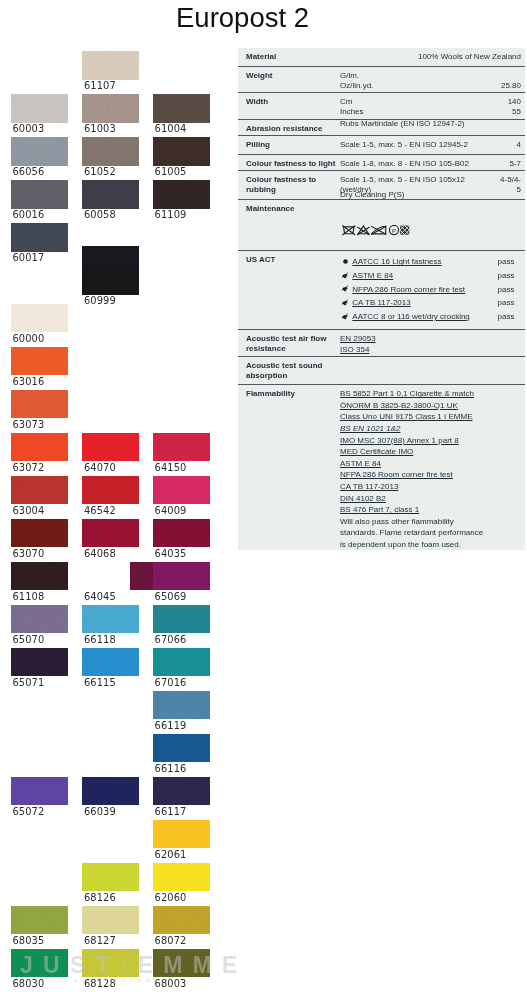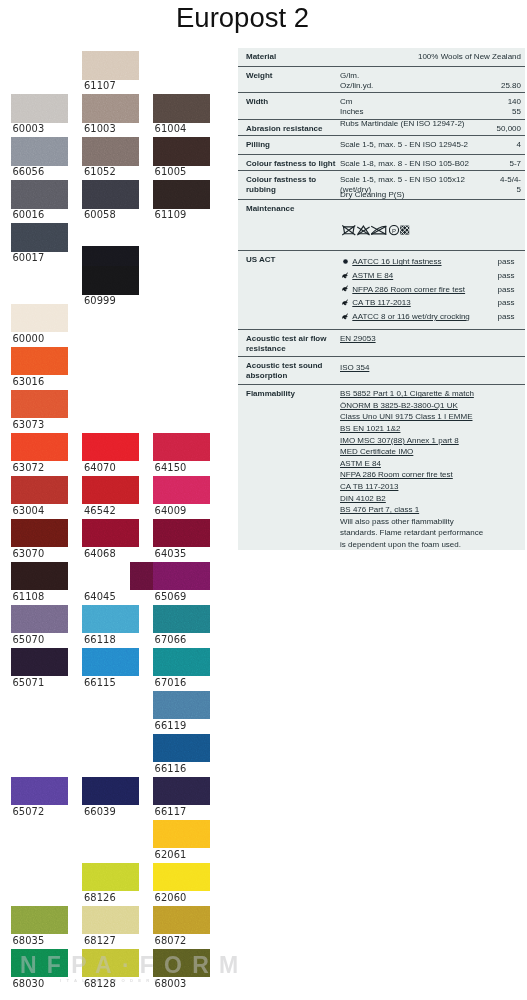--- a/index.html
+++ b/index.html
@@ -261,21 +261,20 @@
       <div class="sright" style="top: 33.2px; left: 0px; width: 283px; text-align: right;">25.80</div>
       <div class="srule" style="top: 44.8px;"></div>
       <div class="slabel" style="top: 49.7px; left: 8px;">Width</div>
       <div class="smid" style="top: 49.8px; left: 102px;">Cm</div>
       <div class="sright" style="top: 49.8px; left: 0px; width: 283px;">140</div>
       <div class="smid" style="top: 59.7px; left: 102px;">Inches</div>
       <div class="sright" style="top: 59.7px; left: 0px; width: 283px;">55</div>
       <div class="srule" style="top: 71.8px;"></div>
       <div class="slabel" style="top: 76.7px; left: 8px;">Abrasion resistance</div>
       <div class="smid" style="top: 71px; left: 102px;">Rubs Martindale (EN ISO 12947-2)</div>
-      <div class="sright" style="top: 76.8px; left: 0px; width: 283px;">50,000</div>
       <div class="srule" style="top: 87.8px;"></div>
       <div class="slabel" style="top: 92.7px; left: 8px;">Pilling</div>
       <div class="smid" style="top: 92.8px; left: 102px;">Scale 1-5, max. 5 - EN ISO 12945-2</div>
       <div class="sright" style="top: 92.8px; left: 0px; width: 283px;">4</div>
       <div class="srule" style="top: 106.6px;"></div>
       <div class="slabel" style="top: 111.5px; left: 8px;">Colour fastness to light</div>
       <div class="smid" style="top: 111.6px; left: 102px;">Scale 1-8, max. 8 - EN ISO 105-B02</div>
       <div class="sright" style="top: 111.6px; left: 0px; width: 283px;">5-7</div>
       <div class="srule" style="top: 122.7px;"></div>
       <div class="slabel" style="top: 127.6px; left: 8px;">Colour fastness to
@@ -347,35 +346,35 @@
         </svg></div>
       <div class="slink" style="top: 264.28px; left: 114.3px;">AATCC 8 or 116 wet/dry crocking</div>
       <div class="smid" style="top: 264.28px; left: 259.5px;">pass</div>
       <div class="srule" style="top: 281.3px;"></div>
       <div class="slabel" style="top: 286.2px; left: 8px;">Acoustic test air flow
 resistance</div>
       <div class="slink" style="top: 286.3px; left: 102px;">EN 29053</div>
       <div class="srule" style="top: 308.3px;"></div>
       <div class="slabel" style="top: 313.2px; left: 8px;">Acoustic test sound
 absorption</div>
-      <div class="slink" style="top: 315px; left: 102px; text-decoration: underline;">ISO 354</div>
+      <div class="slink" style="top: 297px; left: 102px; text-decoration: underline;">ISO 354</div>
       <div class="srule" style="top: 336.6px;"></div>
       <div class="slabel" style="top: 341.5px; left: 8px;">Flammability</div>
       <div class="slink" style="top: 341.6px; left: 102px;">BS 5852 Part 1 0,1 Cigarette &amp; match</div>
       <div class="slink" style="top: 353.2px; left: 102px;">ÖNORM B 3825-B2-3800-Q1 UK</div>
       <div class="slink" style="top: 364.8px; left: 102px;">Class Uno UNI 9175 Class 1 I EMME</div>
-      <div class="slink" style="top: 376.4px; left: 102px;">BS EN 1021 1&amp;2</div>
+      <div class="slink" style="top: 376.4px; left: 102px; font-style: italic;">BS EN 1021 1&amp;2</div>
       <div class="slink" style="top: 388px; left: 102px;">IMO MSC 307(88) Annex 1 part 8</div>
       <div class="slink" style="top: 399.6px; left: 102px;">MED Certificate IMO</div>
       <div class="slink" style="top: 411.2px; left: 102px;">ASTM E 84</div>
       <div class="slink" style="top: 422.8px; left: 102px;">NFPA 286 Room corner fire test</div>
       <div class="slink" style="top: 434.4px; left: 102px;">CA TB 117-2013</div>
       <div class="slink" style="top: 446px; left: 102px;">DIN 4102 B2</div>
       <div class="slink" style="top: 457.6px; left: 102px;">BS 476 Part 7, class 1</div>
       <div class="splain" style="top: 469.2px; left: 102px;">Will also pass other flammability</div>
       <div class="splain" style="top: 480.8px; left: 102px;">standards. Flame retardant performance</div>
       <div class="splain" style="top: 492.4px; left: 102px;">is dependent upon the foam used.</div>
     </div>
   <div id="watermark">
-    <div class="wm-main">NFPA·FORM</div>
+    <div class="wm-main">JUST·EMME</div>
     <div class="wm-sub">I T A L I A N   M O D E R N</div>
   </div>
 </div>
 
 </body></html>

